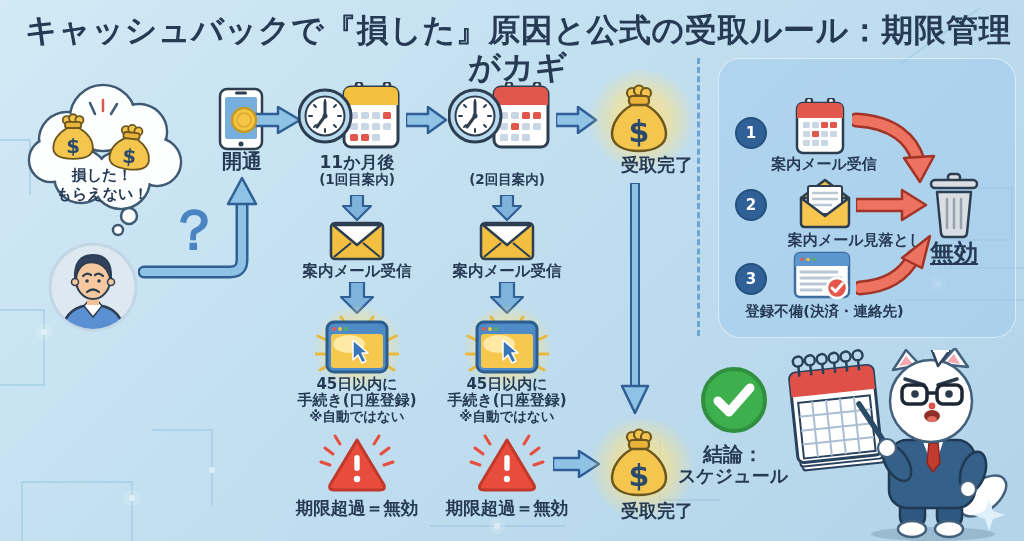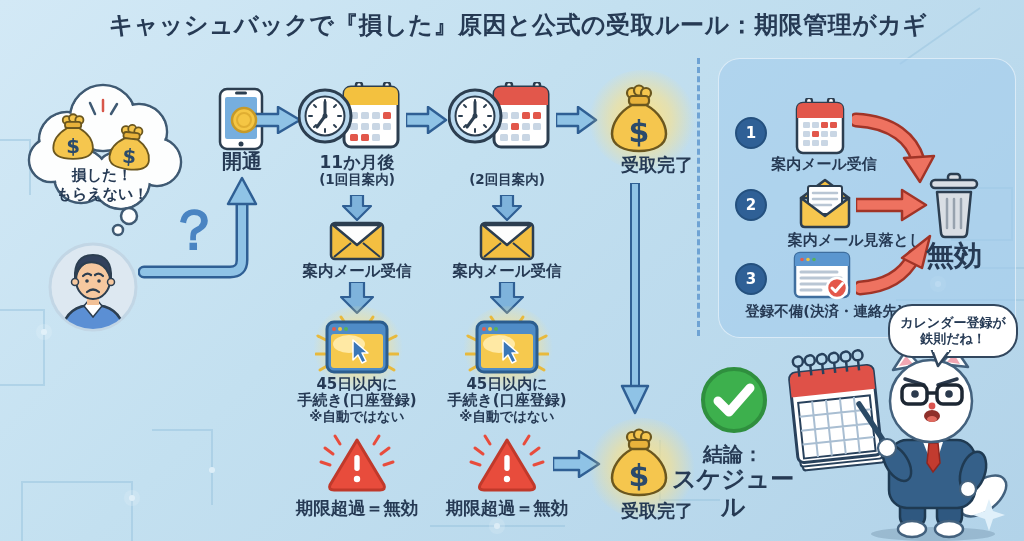--- a/index.html
+++ b/index.html
@@ -4,21 +4,21 @@
 <style>
   html,body{margin:0;padding:0;background:#8fb6d4;}
   #stage{
     position:relative;width:1024px;height:541px;overflow:hidden;
     font-family:"DejaVu Sans","Liberation Sans",sans-serif;
     background:linear-gradient(135deg,#d3e9f6 0%,#c3e0f0 40%,#b2d3e9 100%);
     color:#263a54;
   }
   .abs{position:absolute;}
   .lbl{position:absolute;font-weight:700;color:#263a54;text-align:center;line-height:1.15;}
-  #title{left:12px;right:0;top:12px;font-size:24px;letter-spacing:0.5px;font-family:Liberation Serif, serif;}
+  #title{left:12px;right:0;top:12px;font-size:32px;letter-spacing:0.5px;font-family:Liberation Serif, serif;}
   .glow{position:absolute;border-radius:50%;
     background:radial-gradient(circle,rgba(255,226,130,0.95) 0%,rgba(255,226,130,0.55) 40%,rgba(255,226,130,0) 72%);}
   .numcircle{position:absolute;width:28px;height:28px;border-radius:50%;
     background:#2f6096;border:2px solid #24507e;color:#fff;font-weight:700;font-size:15px;
     display:flex;align-items:center;justify-content:center;}
   #panel{left:718px;top:58px;width:296px;height:278px;border-radius:22px;
     background:rgba(162,204,236,0.55);border:1.5px solid rgba(255,255,255,0.55);}
   #divider{left:697px;top:58px;height:278px;width:0;border-left:3px dashed #6fa3d4;}
   #bubble{left:888px;top:304px;width:126px;height:50px;background:#fff;
     border:2.5px solid #32475e;border-radius:24px;z-index:6;
@@ -431,38 +431,34 @@
     <path d="M4,58 C34,56 50,42 58,26" fill="none" stroke="#ee7260" stroke-width="10" stroke-linecap="round"></path>
     <polygon points="46,28 74,6 66,38" fill="#ee7260" stroke="#a13427" stroke-width="2.5" stroke-linejoin="round"></polygon>
   </svg>
 
   <svg class="abs" width="60" height="68" style="left:924px;top:172px">
     <rect x="24" y="2" width="12" height="7" rx="3" fill="#d9dee4" stroke="#2c3e50" stroke-width="2.5"></rect>
     <rect x="7" y="8" width="46" height="8" rx="4" fill="#d9dee4" stroke="#2c3e50" stroke-width="2.5"></rect>
     <path d="M13,20 H47 L43,61 Q42.5,65 39,65 H21 Q17.5,65 17,61 Z" fill="#d9dee4" stroke="#2c3e50" stroke-width="2.5" stroke-linejoin="round"></path>
     <path d="M23,27 V56 M30,27 V56 M37,27 V56" stroke="#97a2ae" stroke-width="2.5" stroke-linecap="round"></path>
   </svg>
-  <div class="lbl" style="left:918px;top:240px;width:72px;font-size:28px;">無効</div>
-
-  <div class="abs" id="bubble">
-    <div>カレンダー登録が</div>
-    <div>鉄則だね！</div>
-  </div>
+  <div class="lbl" style="left:918px;top:240px;width:72px;font-size:24px;text-decoration:underline;">無効</div>
+
   <svg class="abs" id="bubble-tail" width="22" height="18">
     <polygon points="2,0 20,0 8,16" fill="#ffffff" stroke="#32475e" stroke-width="2.5" stroke-linejoin="round"></polygon>
     <rect x="3" y="-2" width="16" height="4" fill="#ffffff"></rect>
   </svg>
 
   <svg class="abs" width="68" height="68" style="left:700px;top:366px">
     <circle cx="34" cy="34" r="31" fill="#3db04d" stroke="#2f8f3e" stroke-width="4"></circle>
     <path d="M18,35 L29,46 L50,22" fill="none" stroke="#ffffff" stroke-width="9" stroke-linecap="round" stroke-linejoin="round"></path>
   </svg>
 
   <div class="lbl" style="left:683px;top:443px;width:100px;font-size:20px;">結論：</div>
-  <div class="lbl" style="left:663px;top:466px;width:140px;font-size:24px;">スケジュール</div>
+  <div class="lbl" style="left:663px;top:466px;width:140px;font-size:18px;">スケジュール</div>
 
   <svg class="abs" width="100" height="128" style="left:785px;top:345px;transform:rotate(-6deg)">
     <rect x="12" y="114" width="82" height="8" rx="3" fill="#ffffff" stroke="#28415c" stroke-width="2"></rect>
     <rect x="10" y="108" width="82" height="10" rx="3" fill="#ffffff" stroke="#28415c" stroke-width="2"></rect>
     <rect x="8" y="24" width="84" height="90" rx="6" fill="#ffffff" stroke="#28415c" stroke-width="3"></rect>
     <path d="M8,32 q0,-8 8,-8 h68 q8,0 8,8 v16 H8 Z" fill="#df5148"></path>
     <g fill="none" stroke="#28415c" stroke-width="2.5">
       <circle cx="18" cy="13" r="5"></circle>
         <circle cx="30" cy="13" r="5"></circle>
         <circle cx="42" cy="13" r="5"></circle>

